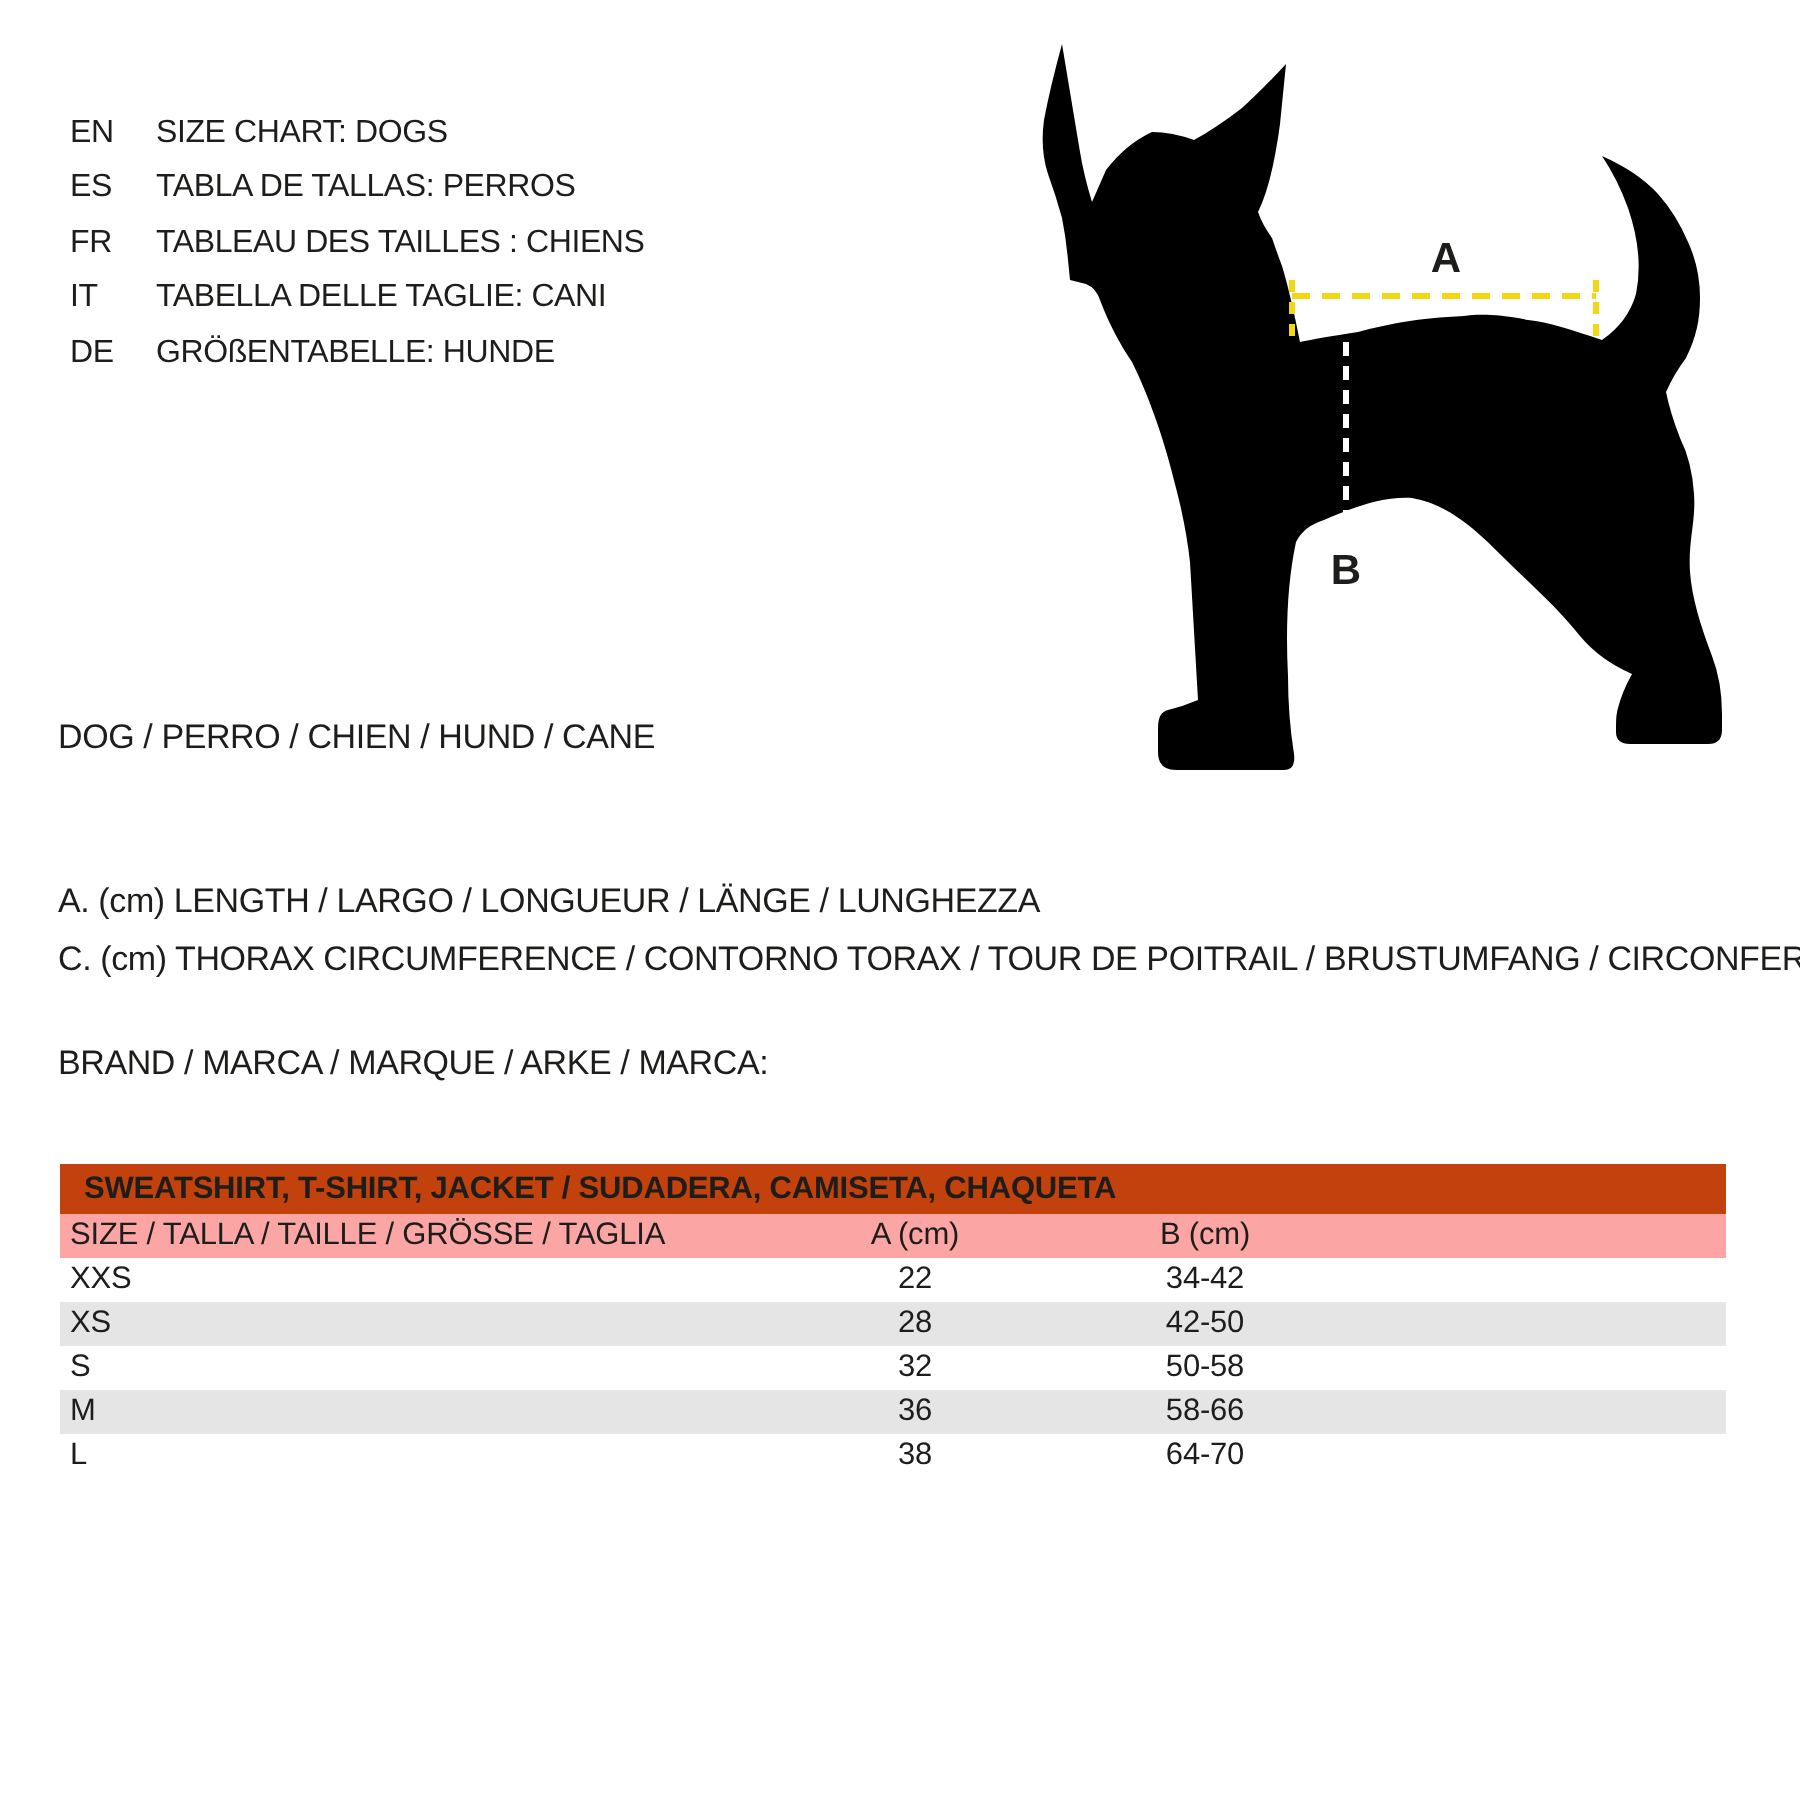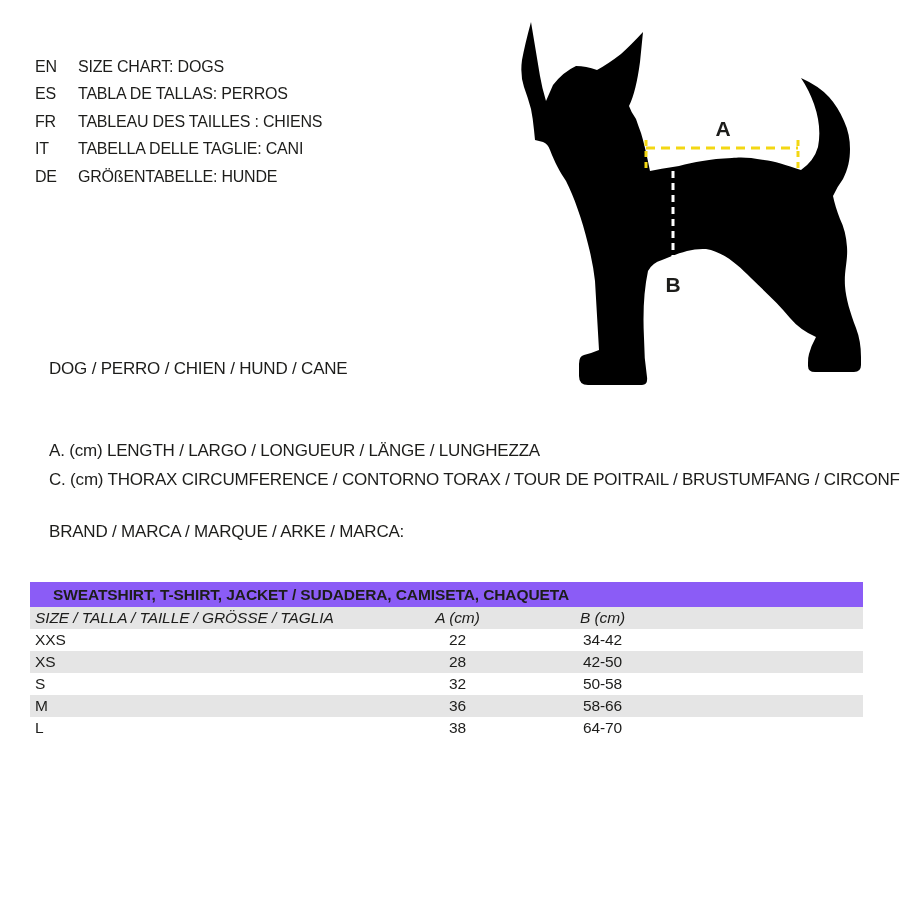--- a/index.html
+++ b/index.html
@@ -14,33 +14,33 @@
   
   .lang-block { left:35px; top:29px; font-size:16px; letter-spacing:-0.2px;margin-top:24px; }
   .lang-row { display:flex; height:27.5px; align-items:center; }
   .lang-code { width:43px; }
 
   
   .dog-figure { left:495px; top:0px; width:390px; height:400px; }
   .dog-figure text { font-family:"Liberation Sans", sans-serif; font-weight:bold; font-size:21px; fill:#1d1d1b; }
 
   
-  .caption { left:49px; font-size:17px; letter-spacing:-0.2px; white-space:nowrap; }
+  .caption { left:29px; font-size:17px; letter-spacing:-0.2px; white-space:nowrap; }
   .caption-animal { top:359px; }
   .caption-a { top:441px; }
   .caption-c { top:470px; }
   .caption-brand { top:522px; }
 
   
   .size-table { left:30px; top:582px; width:833px; font-size:15.5px; letter-spacing:-0.1px; }
-  .band { background:#8b5cf6; padding:4px 0 4px 23px; font-weight:bold; line-height:17px; }
+  .band { background:#c2410c; padding:4px 0 4px 12px; font-weight:bold; line-height:17px; }
   .grid-row { display:grid; grid-template-columns:365px 125px 165px 1fr; height:22px; align-items:center; }
   .grid-row .c1 { padding-left:5px; }
   .grid-row .c2, .grid-row .c3 { text-align:center; }
-  .thead { background:#e5e5e5;font-style:italic; }
+  .thead { background:#fca5a5; }
   .row-alt { background:#e5e5e5; }
 </style>
 </head>
 <body>
 
 <div class="abs lang-block">
   <div class="lang-row">
     <span class="lang-code">EN</span>
     <span class="lang-label">SIZE CHART: DOGS</span>
   </div>

